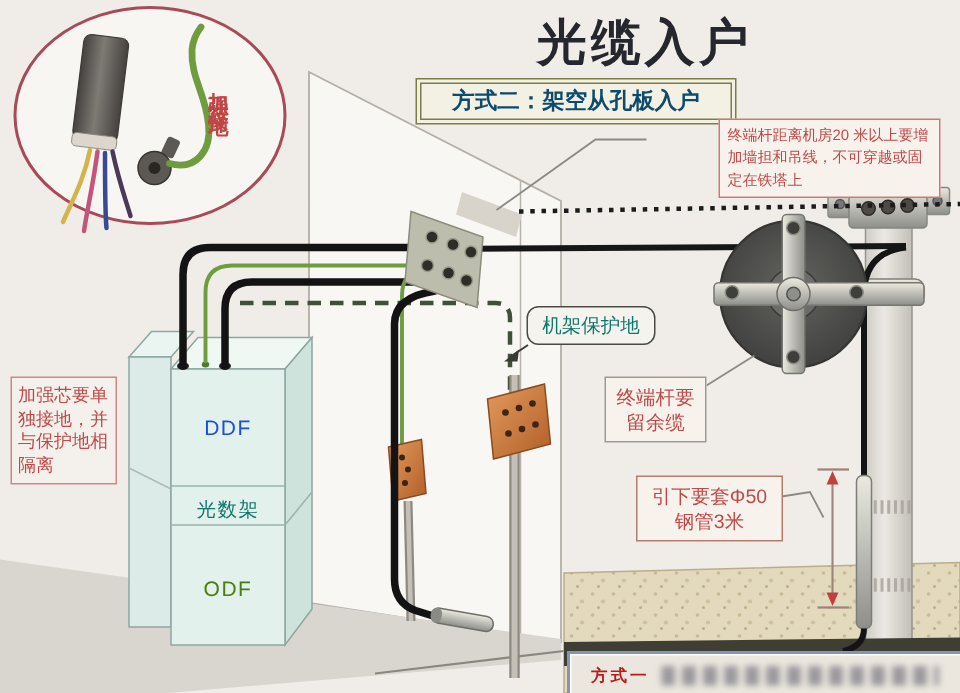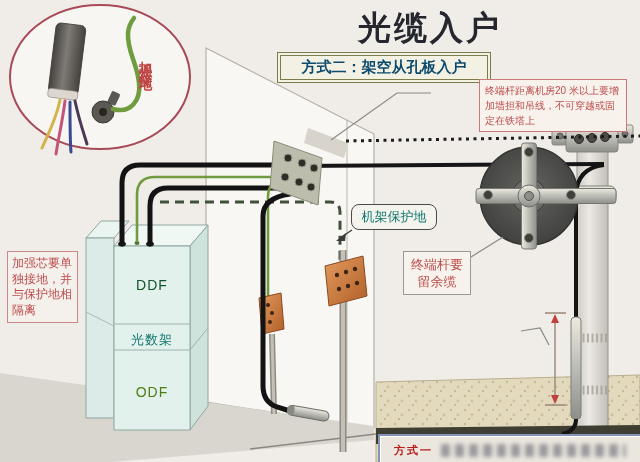--- a/index.html
+++ b/index.html
@@ -20,21 +20,21 @@
          border-radius:8px;background:#f5f3ee;font-size:13px;color:#0f766e;text-align:center;}
   #spare-cable{left:403px;top:251px;width:60px;padding:4px 3px;border:1px solid #9a9a94;
          font-size:13px;line-height:17px;text-align:center;}
   #steel-pipe{left:424px;top:317px;width:88px;padding:4px;border:1px solid #b87a6a;
          font-size:13px;line-height:17px;text-align:center;}
   #core-ground{left:7px;top:251px;width:61px;padding:4px;border:1px solid #cc8888;
          background:rgba(246,242,236,.6);font-size:12px;line-height:15.5px;}
   #inset-label{left:136px;top:50px;height:110px;writing-mode:vertical-rl;font-size:13.5px;
          letter-spacing:4px;color:#c04545;font-weight:600;}
   .cablabel{left:114px;width:76px;text-align:center;letter-spacing:1px;}
-  #cab-ddf{top:277px;font-size:14px;color:#14532d;}
+  #cab-ddf{top:277px;font-size:14px;color:#1d4ed8;}
   #cab-gsj{top:331px;font-size:13px;color:#0f766e;}
   #cab-odf{top:384px;font-size:14px;color:#4d7c0f;}
   #footer-box{left:378px;top:434px;width:258px;height:28px;border:2px solid #8594b6;
          background:#ebe7df;box-shadow:inset 0 0 0 1px #fdfdfb;display:flex;
          align-items:center;padding-left:14px;overflow:hidden;}
   #footer-label{font-size:11px;font-weight:bold;color:#b91c1c;letter-spacing:2px;}
   #footer-blur{margin-left:8px;width:185px;height:13px;opacity:.55;
          background:repeating-linear-gradient(90deg,#5a5a68 0 9px,rgba(0,0,0,0) 9px 14px);
          filter:blur(2.2px);}
 </style>
@@ -229,20 +229,21 @@
 <div class="ov" id="subtitle-box">
   <div class="in">方式二：架空从孔板入户</div>
 </div>
 
 <div class="ov note" id="note-terminal">终端杆距离机房20 米以上要增加墙担和吊线，不可穿越或固定在铁塔上</div>
 
 <div class="ov" id="rack-ground">机架保护地</div>
 
 <div class="ov note" id="spare-cable">终端杆要留余缆</div>
 
+<div class="ov note" id="steel-pipe">引下要套Φ50钢管3米</div>
 
 <div class="ov note" id="core-ground">加强芯要单独接地，并与保护地相隔离</div>
 
 <div class="ov" id="inset-label">加强芯接地</div>
 
 <div class="ov cablabel" id="cab-ddf">DDF</div>
 <div class="ov cablabel" id="cab-gsj">光数架</div>
 <div class="ov cablabel" id="cab-odf">ODF</div>
 
 <div class="ov" id="footer-box">

